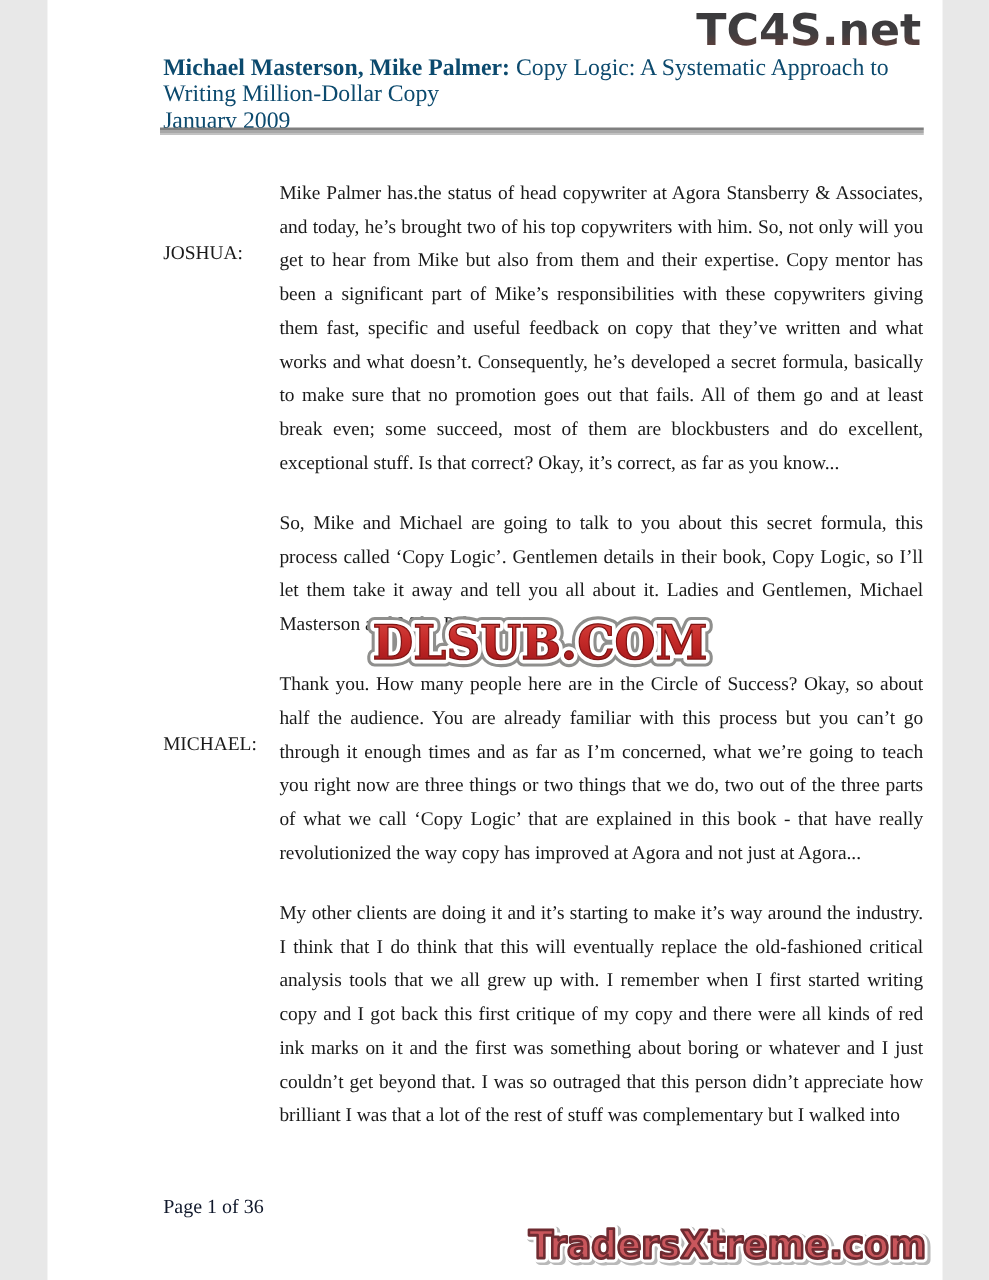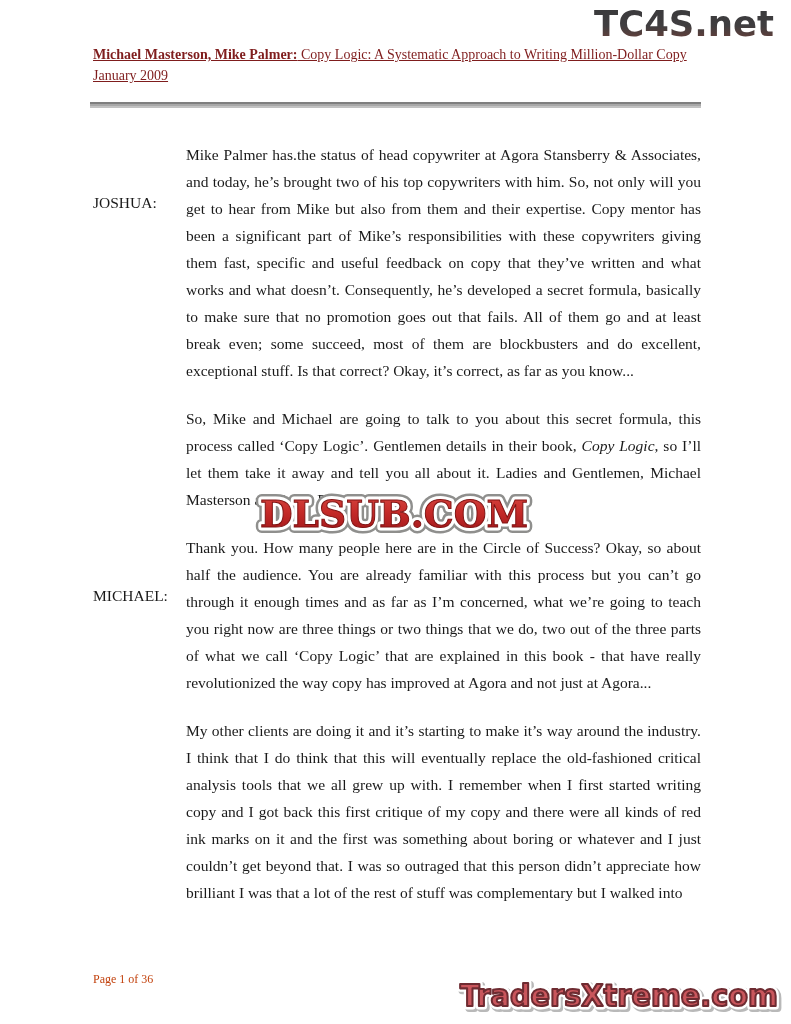--- a/index.html
+++ b/index.html
@@ -1,57 +1,57 @@
 <!DOCTYPE html>
 <html><head>
 <meta charset="utf-8">
 <style>
   html,body{margin:0;padding:0;background:#e8e8e8;}
   .page{
     position:relative;
-    width:791px;height:1024px;
+    width:716px;height:1024px;
     background:#ffffff;
     margin:0 auto;
     overflow:hidden;
     font-family:"Liberation Serif","DejaVu Serif",serif;
     color:#1a1a1a;
   }
   
   .tc4s{
     position:absolute; top:3px; right:14px;
     width:186px; height:42px;
   }
   
   .doc-header{
     position:absolute; left:93px; top:44px; width:608px;
-    font-size:14px; line-height:21px; color:#7f1d1d;text-decoration:underline;
+    font-size:19px; line-height:21px; color:#0c4a6e;
   }
   .doc-header strong{font-weight:bold;}
   .header-rule{
     position:absolute; left:90px; top:102px; width:611px; height:6px;
     background:linear-gradient(#7f7f7f 0 35%, #a8a8a8 35% 75%, #c2c2c2 75% 100%);
   }
   
   .transcript{
     position:absolute; left:93px; top:141px; width:608px;
     font-size:15.5px; line-height:27px;
   }
   .t-row{display:flex; margin-bottom:21px;}
   .t-speaker{width:93px; flex:0 0 93px; text-align:left;margin-top:48px;}
   .t-text{flex:1; text-align:justify; text-justify:inter-word;}
-  .t-text .seg-italic{font-style:italic;}
+  .t-text .seg-italic{}
   
   .dlsub{
     position:absolute; left:248px; top:485px;
     width:292px; height:56px;
   }
   
   .page-footer{
     position:absolute; left:93px; top:957px;
-    font-size:12px; color:#c2410c;margin-top:15px;
+    font-size:16px; color:#0f172a;
   }
   .txtreme{
     position:absolute; right:4px; top:971px;
     width:336px; height:48px;
   }
 </style>
 </head>
 <body>
 
 <div class="page">

